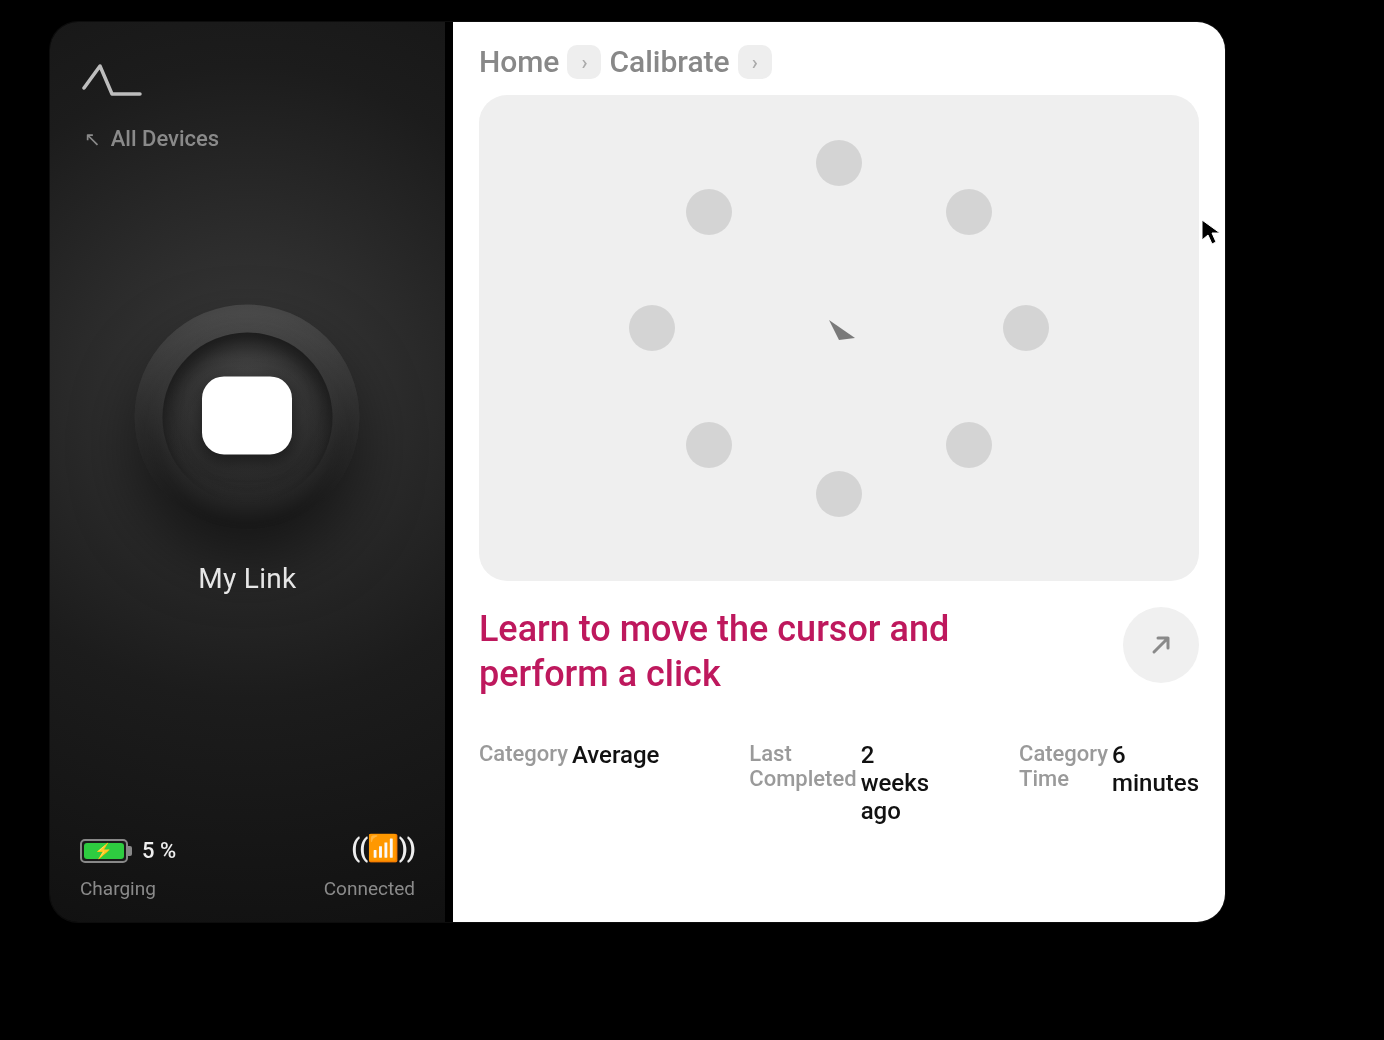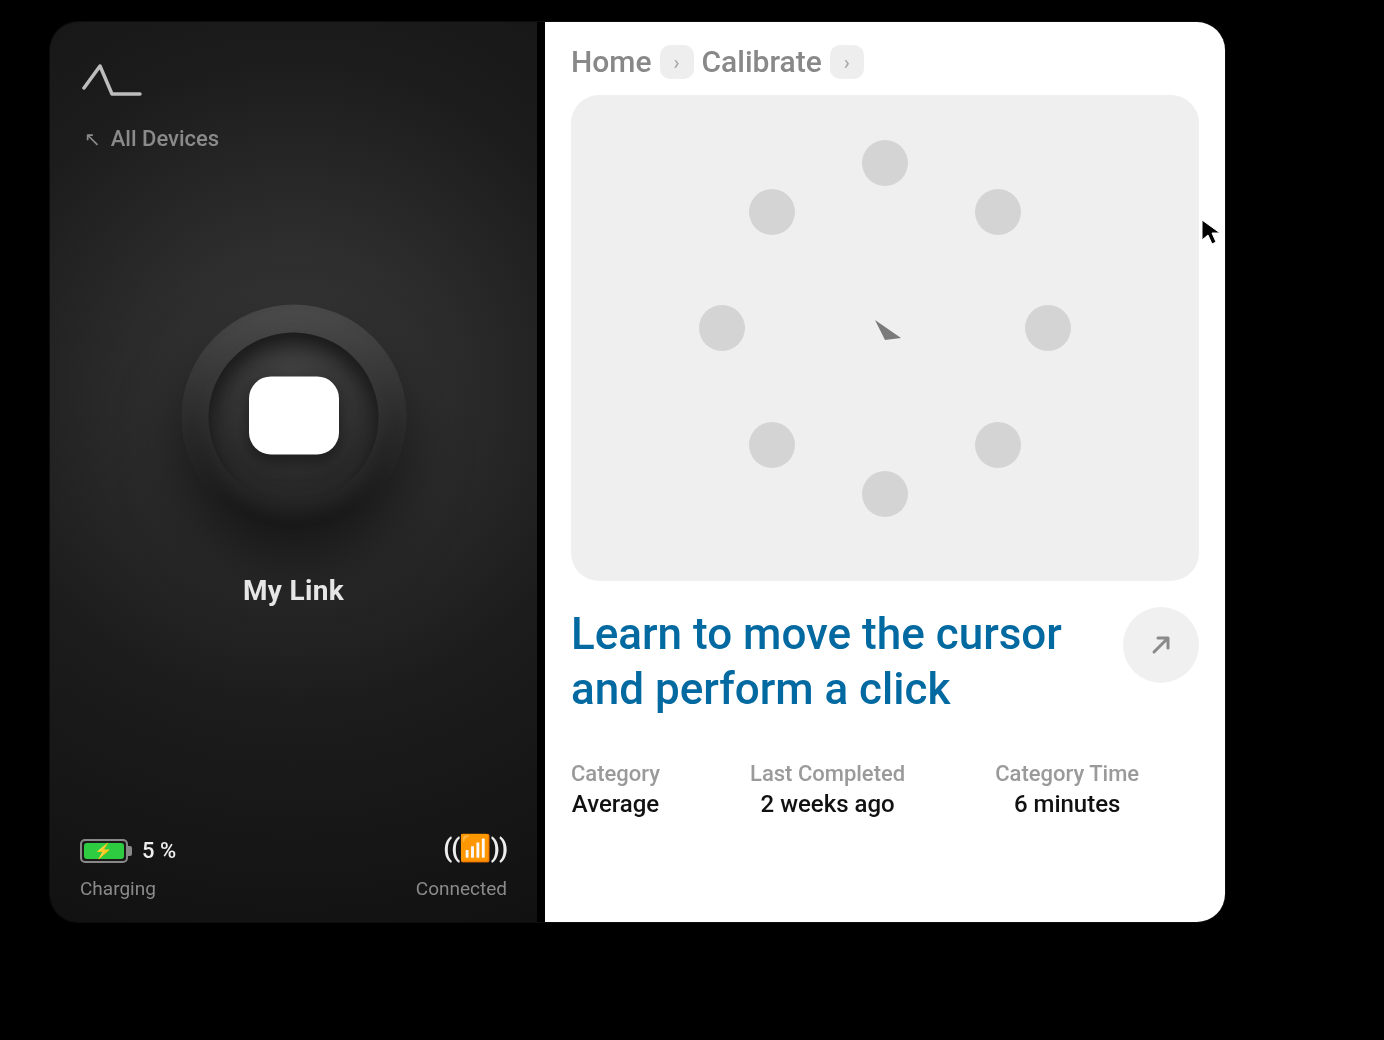--- a/index.html
+++ b/index.html
@@ -83,24 +83,24 @@
     position: absolute;
     left: 50%; top: 50%;
     width: 90px; height: 78px;
     transform: translate(-50%, -52%);
     background: #fff;
     border-radius: 22px;
     box-shadow: 0 6px 18px rgba(0,0,0,0.5);
   }
   .device-name {
     position: absolute;
-    left: 50%; top: 552px;
+    left: 50%; top: 540px;
     transform: translateX(-50%);
     font-size: 28px;
-    font-weight: 700;
+    font-weight: 400;
     letter-spacing: 0.3px;
     color: #e6e6e6;
   }
   .status-bar {
     position: absolute;
     left: 30px; right: 30px; bottom: 22px;
     display: flex;
     justify-content: space-between;
     align-items: flex-end;
   }
@@ -194,40 +194,40 @@
     transform: translate(-50%, -50%);
   }
   .desc-row {
     margin-top: 26px;
     display:flex;
     align-items:flex-start;
     justify-content:space-between;
     gap: 20px;
   }
   .desc {
-    font-size: 44px;
+    font-size: 36px;
     font-weight: 550;
     line-height: 1.25;
-    color:#0369a1;
+    color:#be185d;
     max-width: 500px;
   }
   .expand-btn {
     width:76px; height:76px;
     border-radius:50%;
     background:#f0f0f0;
     display:flex; align-items:center; justify-content:center;
     cursor:pointer;
     flex-shrink:0;
   }
   .meta-row {
     margin-top: 44px;
     display:flex;
     gap: 90px;
   }
-  .meta-col { display:flex; flex-direction:column; gap:4px;align-items:center; }
+  .meta-col { display:flex; flex-direction:row; gap:4px; }
   .meta-label { font-size:22px; color:#9a9a9a; font-weight:500; }
   .meta-value { font-size:24px; color:#111; font-weight:500; }
 
   
   .ext-cursor {
     position:absolute;
     left: 1200px;
     top: 218px;
     pointer-events:none;
   }

